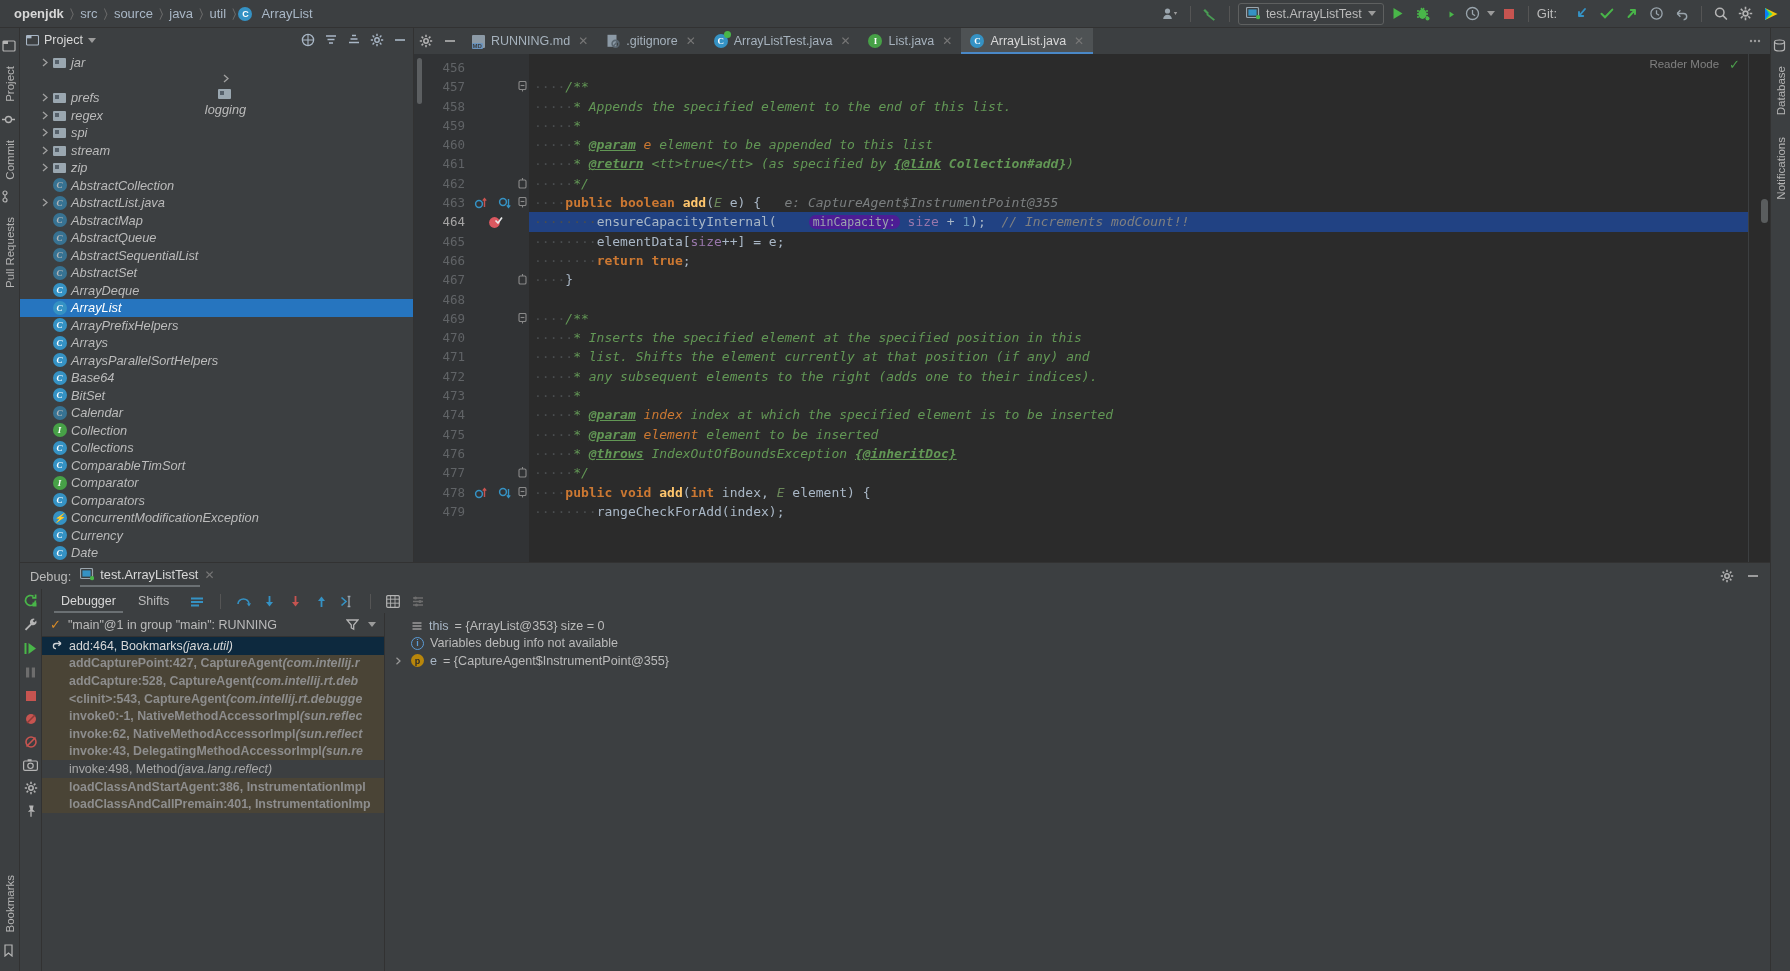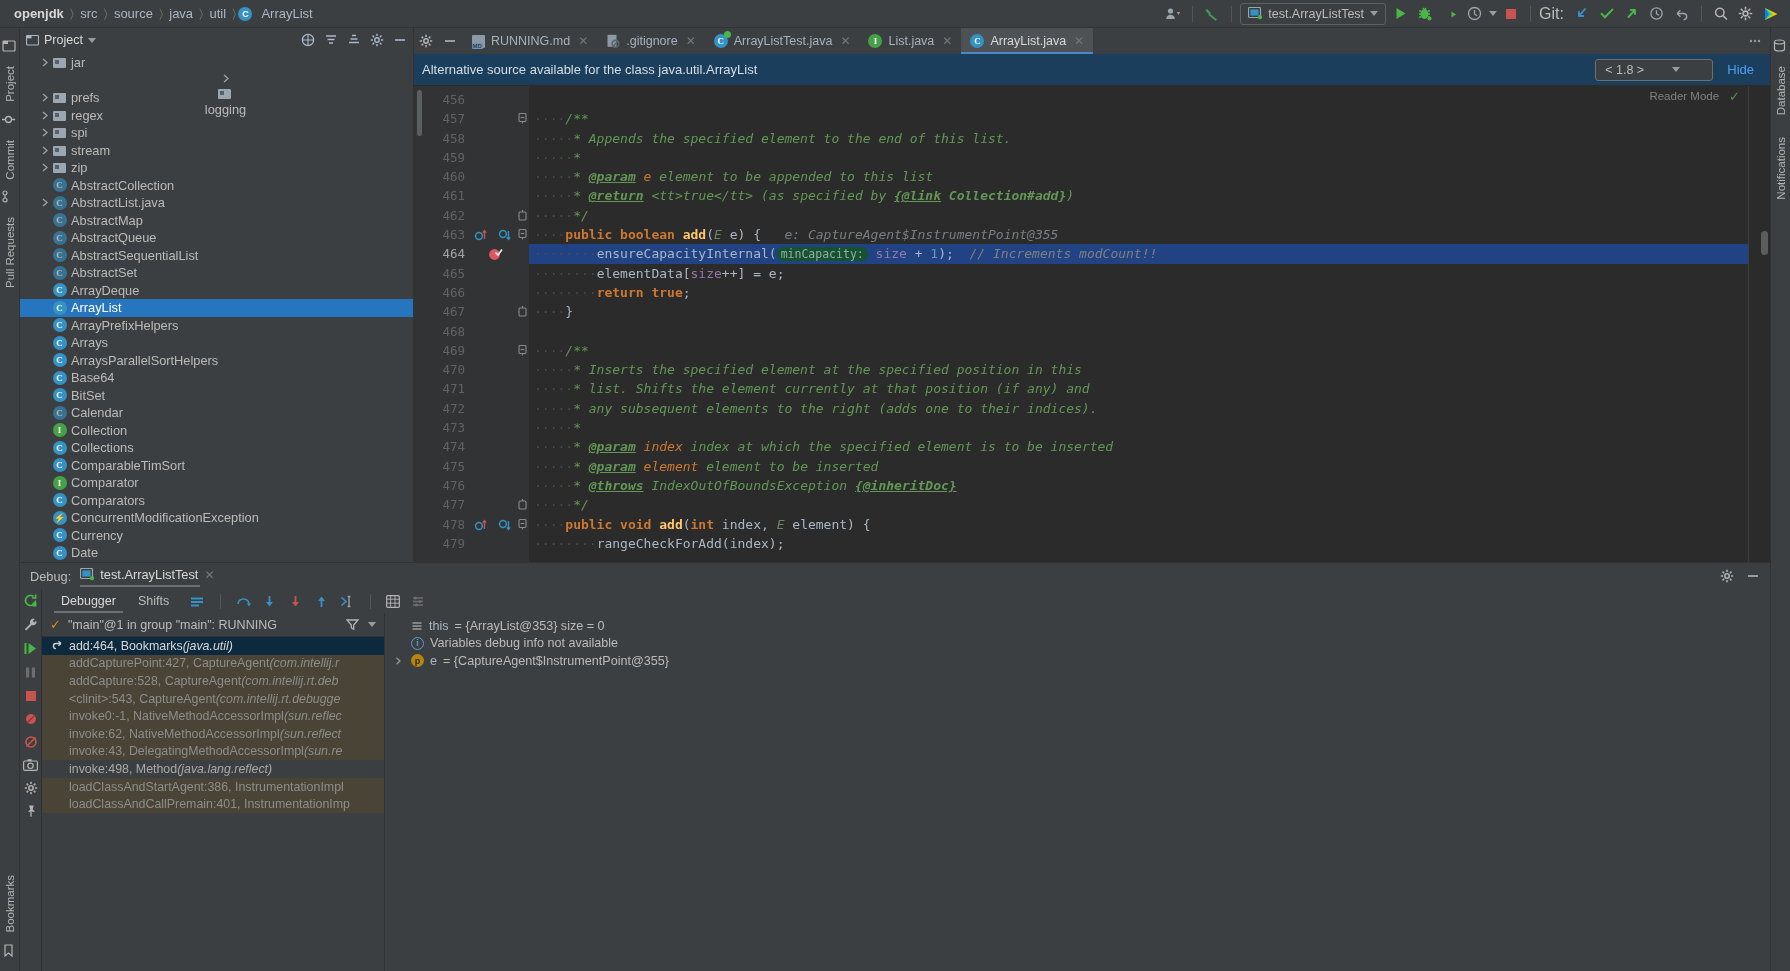--- a/index.html
+++ b/index.html
@@ -31,21 +31,21 @@
   .tb-btn { display: inline-flex; align-items: center; justify-content: center;
     height: 22px; min-width: 22px; border-radius: 3px; cursor: default; }
   .tb-sep { width: 1px; height: 16px; background: #555; margin: 0 5px; }
   .runcfg {
     display: flex; align-items: center; gap: 6px; height: 22px;
     border: 1px solid #5e6060; border-radius: 3px; padding: 0 7px; background: #3c3f41;
   }
   .runcfg-label { font-size: 12.5px; color: #bbbbbb; }
   .caret-dn { width: 0; height: 0; border-left: 4px solid transparent;
     border-right: 4px solid transparent; border-top: 5px solid #9b9b9b; }
-  .git-label { font-size: 16px; color: #bbb; margin-right: 4px; }
+  .git-label { font-size: 13px; color: #bbb; margin-right: 11px; }
 
   
   .mainrow { flex: 1; display: flex; min-height: 0; }
 
   
   .leftrail {
     width: 20px; flex: 0 0 20px; background: #3c3f41; border-right: 1px solid #323232;
     display: flex; flex-direction: column; align-items: center; padding-top: 6px;
   }
   .rail-v {
@@ -69,21 +69,21 @@
   .project { width: 394px; flex: 0 0 394px; background: #3c3f41; display: flex; flex-direction: column;
     border-right: 1px solid #323232; }
   .project-head {
     height: 24px; display: flex; align-items: center; padding: 0 6px; gap: 6px;
     flex: 0 0 24px;
   }
   .proj-title { display: flex; align-items: center; gap: 5px; font-size: 12.5px; color: #d8d8d8; }
   .proj-icons { margin-left: auto; display: flex; align-items: center; gap: 9px; }
   .tree { flex: 1; overflow: hidden; padding-top: 2px; position: relative; }
   .trow { height: 17.5px; display: flex; align-items: center; padding-left: 8px; font-size: 12.8px;
-    color: #bbbbbb; white-space: nowrap; }
+    color: #bbbbbb; white-space: nowrap; font-style: italic; }
   .trow.sel { background: #2675bf; color: #ffffff; }
   .tarrow { width: 13px; flex: 0 0 13px; display: flex; align-items: center; justify-content: center; }
   .tarrow svg { display: block; }
   .ticon { width: 17px; flex: 0 0 17px; display: flex; align-items: center; justify-content: center; margin-right: 3px; }
   .folder-ic { width: 13px; height: 11px; position: relative; }
   .folder-ic:before { content:''; position:absolute; left:0; top:1px; width:13px; height:10px;
     background:#9aa7b0; border-radius:1px; }
   .folder-ic:after { content:''; position:absolute; left:2px; top:3px; width:4px; height:4px; background:#55606a; }
   .cls-ic {
     width: 14px; height: 14px; border-radius: 50%; background: #3592c4; color: #fff;
@@ -148,22 +148,23 @@
   .cmt-tag { color: #629755; font-style: italic; text-decoration: underline; font-weight: bold; }
   .cmt-bold { color: #629755; font-style: italic; font-weight: bold; }
   .kw { color: #cc7832; font-weight: bold; }
   .mname { color: #ffc66d; font-weight: bold; }
   .ident { color: #a9b7c6; }
   .fld { color: #9876aa; }
   .num { color: #6897bb; }
   .linecmt { color: #808080; font-style: italic; }
   .hint { color: #7b7f80; font-style: italic; }
   .phint {
-    background: #14532d; color: #9ba6ae; border-radius: 7px; padding: 0 4px; font-size: 11.5px;
+    background: #4c1d95; color: #9ba6ae; border-radius: 7px; padding: 0 4px; font-size: 11.5px;
     font-style: normal;
+    margin-left: 32px;
   }
   .scrollthumb-v {
     position: absolute; right: 2px; top: 145px; width: 7px; height: 24px; background: #5a5d5e; border-radius: 4px;
   }
   
   .rstrip { width: 22px; flex: 0 0 22px; background: #2b2b2b; border-left: 1px solid #3c3f41; position: relative; }
   .reader-bar { position: absolute; right: 24px; top: 0; height: 20px; display: flex; align-items: center;
     gap: 10px; padding-right: 6px; font-size: 11.5px; color: #808080; }
   .ok-check { color: #4c9e4c; font-size: 13px; }
 
@@ -189,21 +190,21 @@
   .dbg-sep { width:1px; height:15px; background:#555; margin: 0 4px; }
   .dbg-cols { flex: 1; display: flex; min-height: 0; }
   .frames { width: 343px; flex: 0 0 343px; display: flex; flex-direction: column; border-right: 1px solid #323232; }
   .thread-row { height: 24px; display: flex; align-items: center; gap: 7px; padding-left: 8px; font-size: 12.5px;
     color: #bbb; border-bottom: 1px solid #323232;}
   .thread-right { margin-left: auto; display: flex; align-items: center; gap: 9px; padding-right: 8px; }
   .framelist { flex: 1; overflow: hidden; }
   .frame { height: 17.6px; display: flex; align-items: center; font-size: 12.4px; padding-left: 10px;
     color: #a9a9a9; white-space: nowrap; }
   .frame.sel { background: #0d293e; color: #d8d8d8; }
-  .frame.lib { background: #4a4436; color: #8d8d8d; }
+  .frame.lib { background: #4a4436; color: #8d8d8d; font-weight: bold; }
   .frame i { font-style: italic; }
   .vars { flex: 1; display: flex; flex-direction: column; min-width: 0; }
   .evalrow { height: 25px; display: flex; align-items: center; padding-left: 10px; gap: 6px;
      border-bottom: 1px solid #323232; }
   .eval-ph { font-size: 12.8px; color: #6e7174; font-style: normal; }
   .eval-right { margin-left: auto; display: flex; align-items: center; gap: 9px; padding-right: 8px; }
   .varlist { flex: 1; padding-top: 4px; }
   .varrow { height: 17.6px; display: flex; align-items: center; gap: 6px; padding-left: 10px; font-size: 12.6px;
     color: #bbbbbb; }
   .vexp { width: 10px; flex: 0 0 10px; color: #888; font-size: 9px; }
@@ -727,30 +728,20 @@
               </div>
             <div class="tabsbar-right">
               <svg width="14" height="14" viewBox="0 0 14 14">
                 <circle cx="3" cy="7" r="1.2" fill="#9b9b9b"></circle>
                   <circle cx="7" cy="7" r="1.2" fill="#9b9b9b"></circle>
                   <circle cx="11" cy="7" r="1.2" fill="#9b9b9b"></circle>
               </svg>
             </div>
           </div>
 
-          <div class="notif">
-            <span class="notif-text">Alternative source available for the class java.util.ArrayList</span>
-            <div class="notif-right">
-              <div class="notif-select">
-                <span class="val">&lt; 1.8 &gt;</span>
-                <span class="caret-dn"></span>
-              </div>
-              <span class="notif-hide">Hide</span>
-            </div>
-          </div>
 
           <div class="codewrap">
             <div class="gutter-left">
               <div class="scrollthumb-v" style="left:3px;top:4px;width:5px;height:46px;background:#5c5f61;"></div>
             </div>
             <div class="linenums" id="linenums">
                 <div class="ln">456</div>
                 <div class="ln">457</div>
                 <div class="ln">458</div>
                 <div class="ln">459</div>

